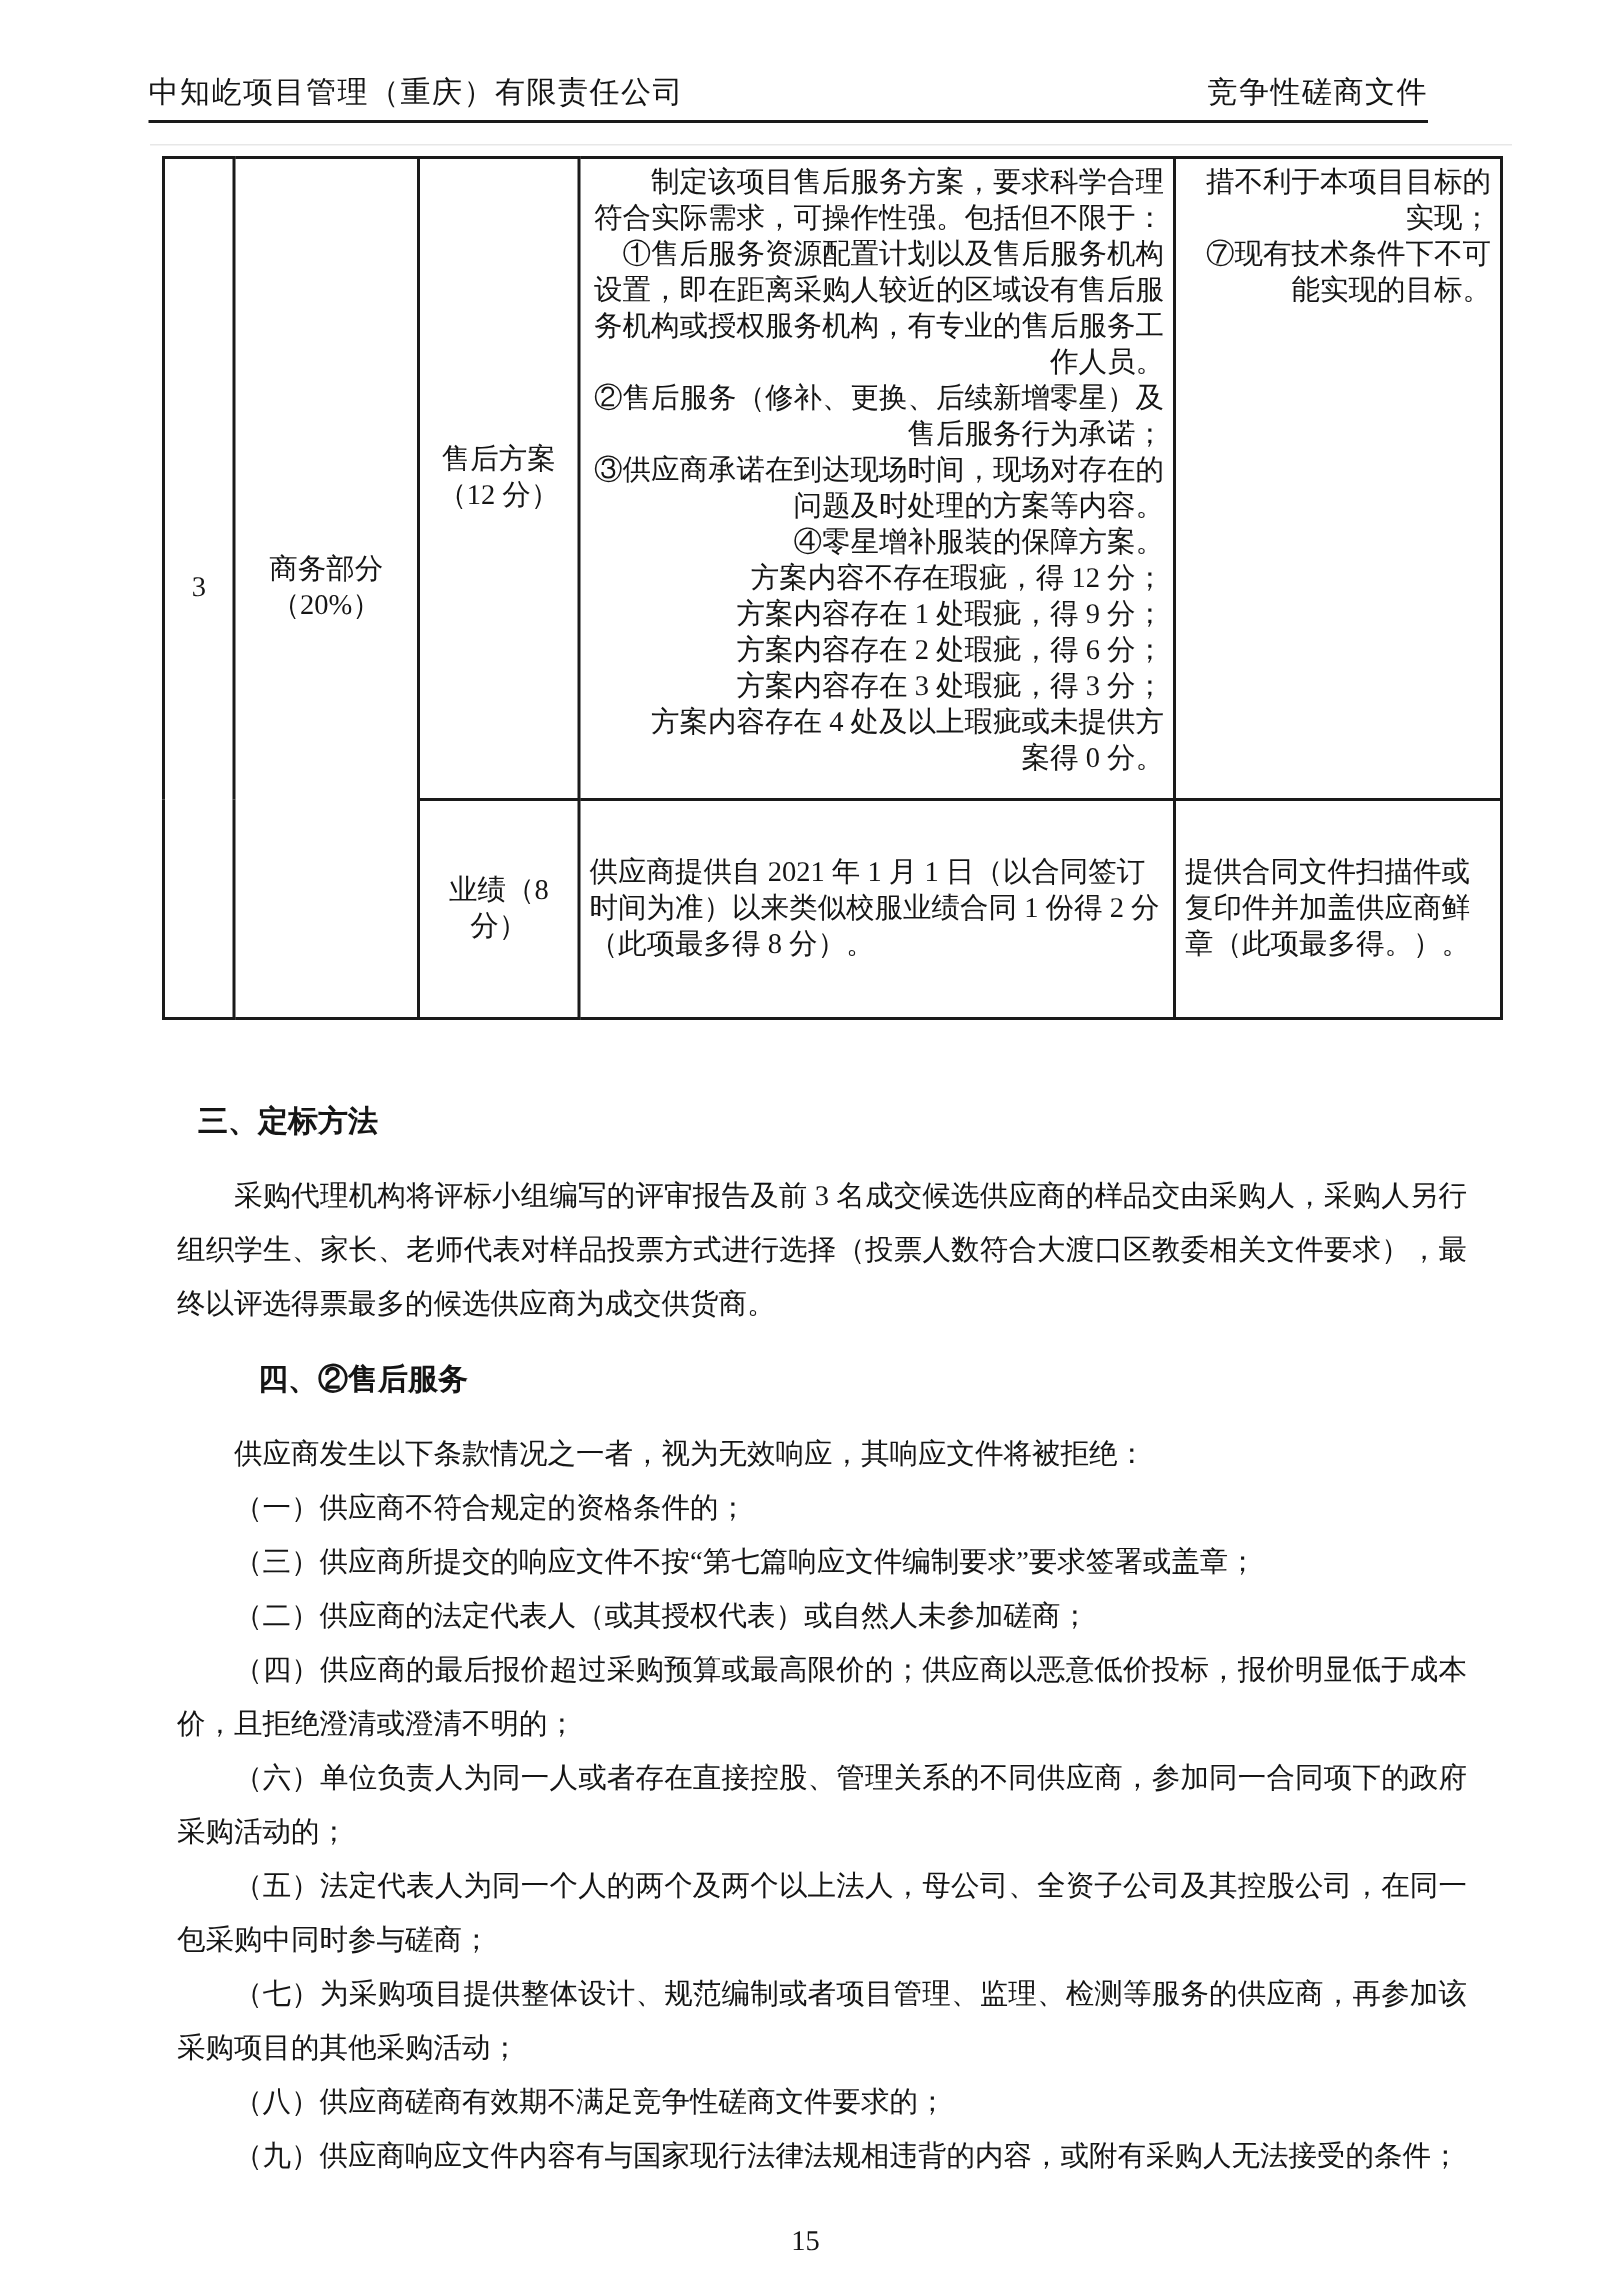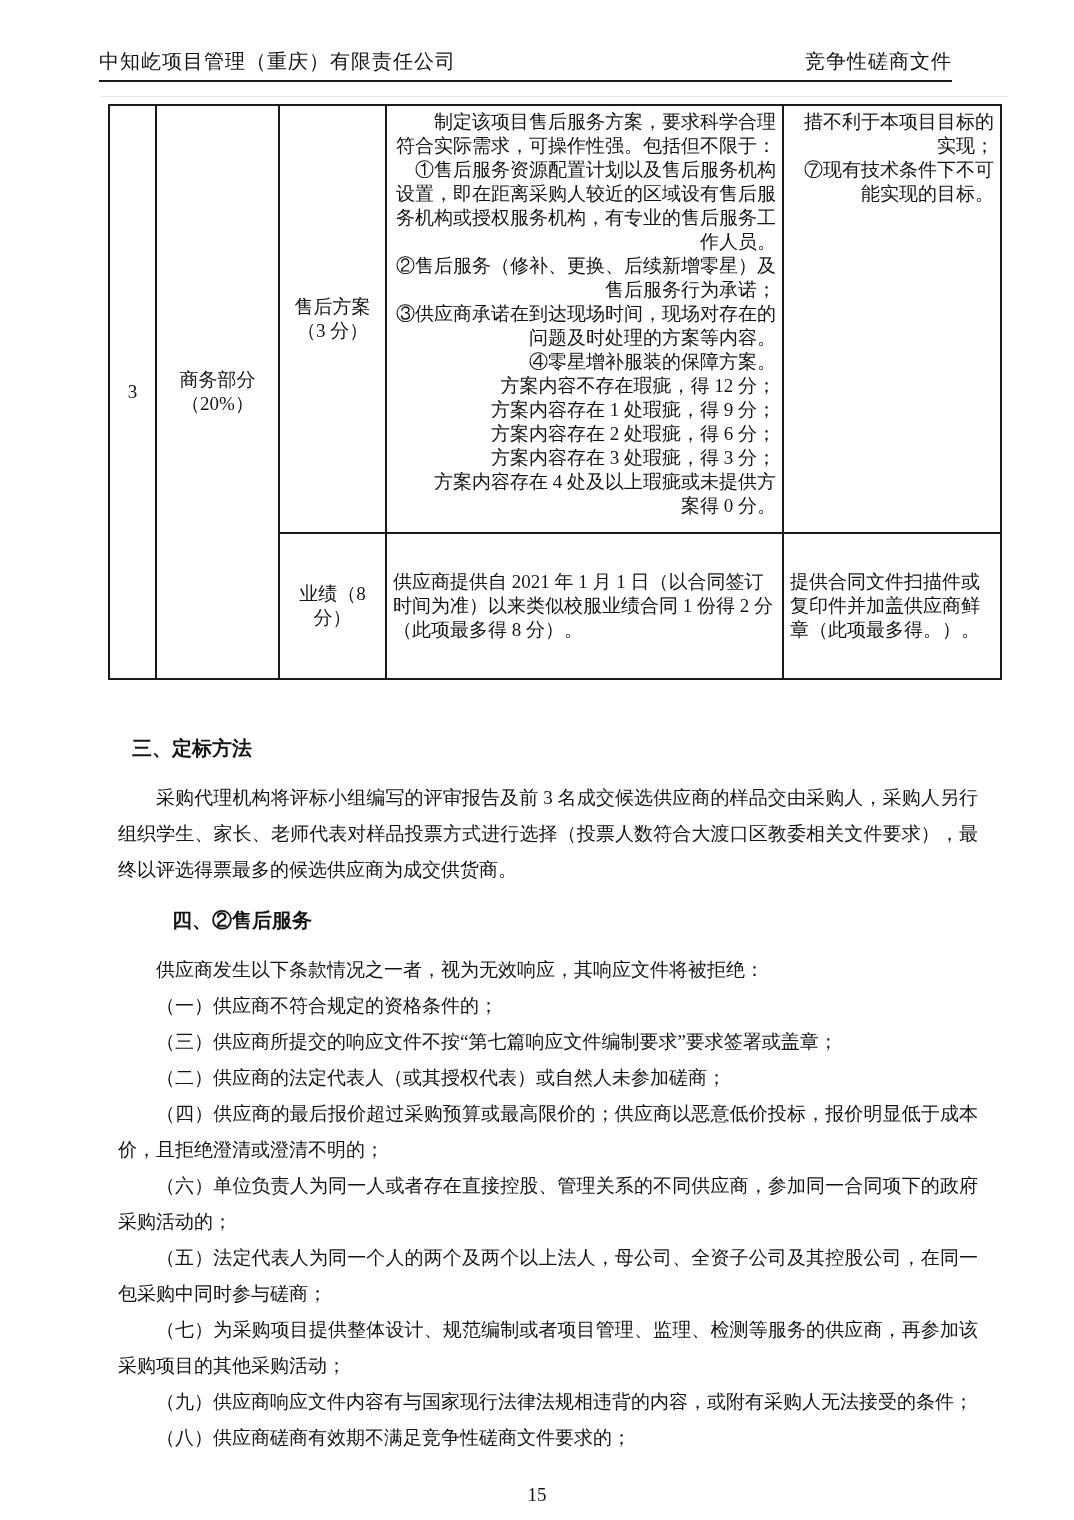--- a/index.html
+++ b/index.html
@@ -114,21 +114,21 @@
       <col style="width:107px">
       <col style="width:397px">
       <col style="width:218px">
     </colgroup>
     <tbody>
       <tr class="r1">
         <td class="cen" rowspan="2">3</td>
         <td class="cen" rowspan="2">商务部分
 （20%）</td>
         <td class="cen">售后方案
-（3 分）</td>
+（12 分）</td>
         <td class="cont-top">　　制定该项目售后服务方案，要求科学合理
 符合实际需求，可操作性强。包括但不限于：
 ①售后服务资源配置计划以及售后服务机构
 设置，即在距离采购人较近的区域设有售后服
 务机构或授权服务机构，有专业的售后服务工
 作人员。
 ②售后服务（修补、更换、后续新增零星）及
 售后服务行为承诺；
 ③供应商承诺在到达现场时间，现场对存在的
 问题及时处理的方案等内容。
@@ -159,21 +159,21 @@
 
     <h3 class="sec-heading indented">四、②售后服务</h3>
     <p>供应商发生以下条款情况之一者，视为无效响应，其响应文件将被拒绝：</p>
     <p>（一）供应商不符合规定的资格条件的；</p>
     <p>（三）供应商所提交的响应文件不按“第七篇响应文件编制要求”要求签署或盖章；</p>
     <p>（二）供应商的法定代表人（或其授权代表）或自然人未参加磋商；</p>
     <p>（四）供应商的最后报价超过采购预算或最高限价的；供应商以恶意低价投标，报价明显低于成本价，且拒绝澄清或澄清不明的；</p>
     <p>（六）单位负责人为同一人或者存在直接控股、管理关系的不同供应商，参加同一合同项下的政府采购活动的；</p>
     <p>（五）法定代表人为同一个人的两个及两个以上法人，母公司、全资子公司及其控股公司，在同一包采购中同时参与磋商；</p>
     <p>（七）为采购项目提供整体设计、规范编制或者项目管理、监理、检测等服务的供应商，再参加该采购项目的其他采购活动；</p>
+    <p>（八）供应商磋商有效期不满足竞争性磋商文件要求的；</p>
     <p>（九）供应商响应文件内容有与国家现行法律法规相违背的内容，或附有采购人无法接受的条件；</p>
-    <p>（八）供应商磋商有效期不满足竞争性磋商文件要求的；</p>
   </div>
 
   <div class="page-footer">
     <span>15</span>
   </div>
 
 </div>
 
 </body></html>

